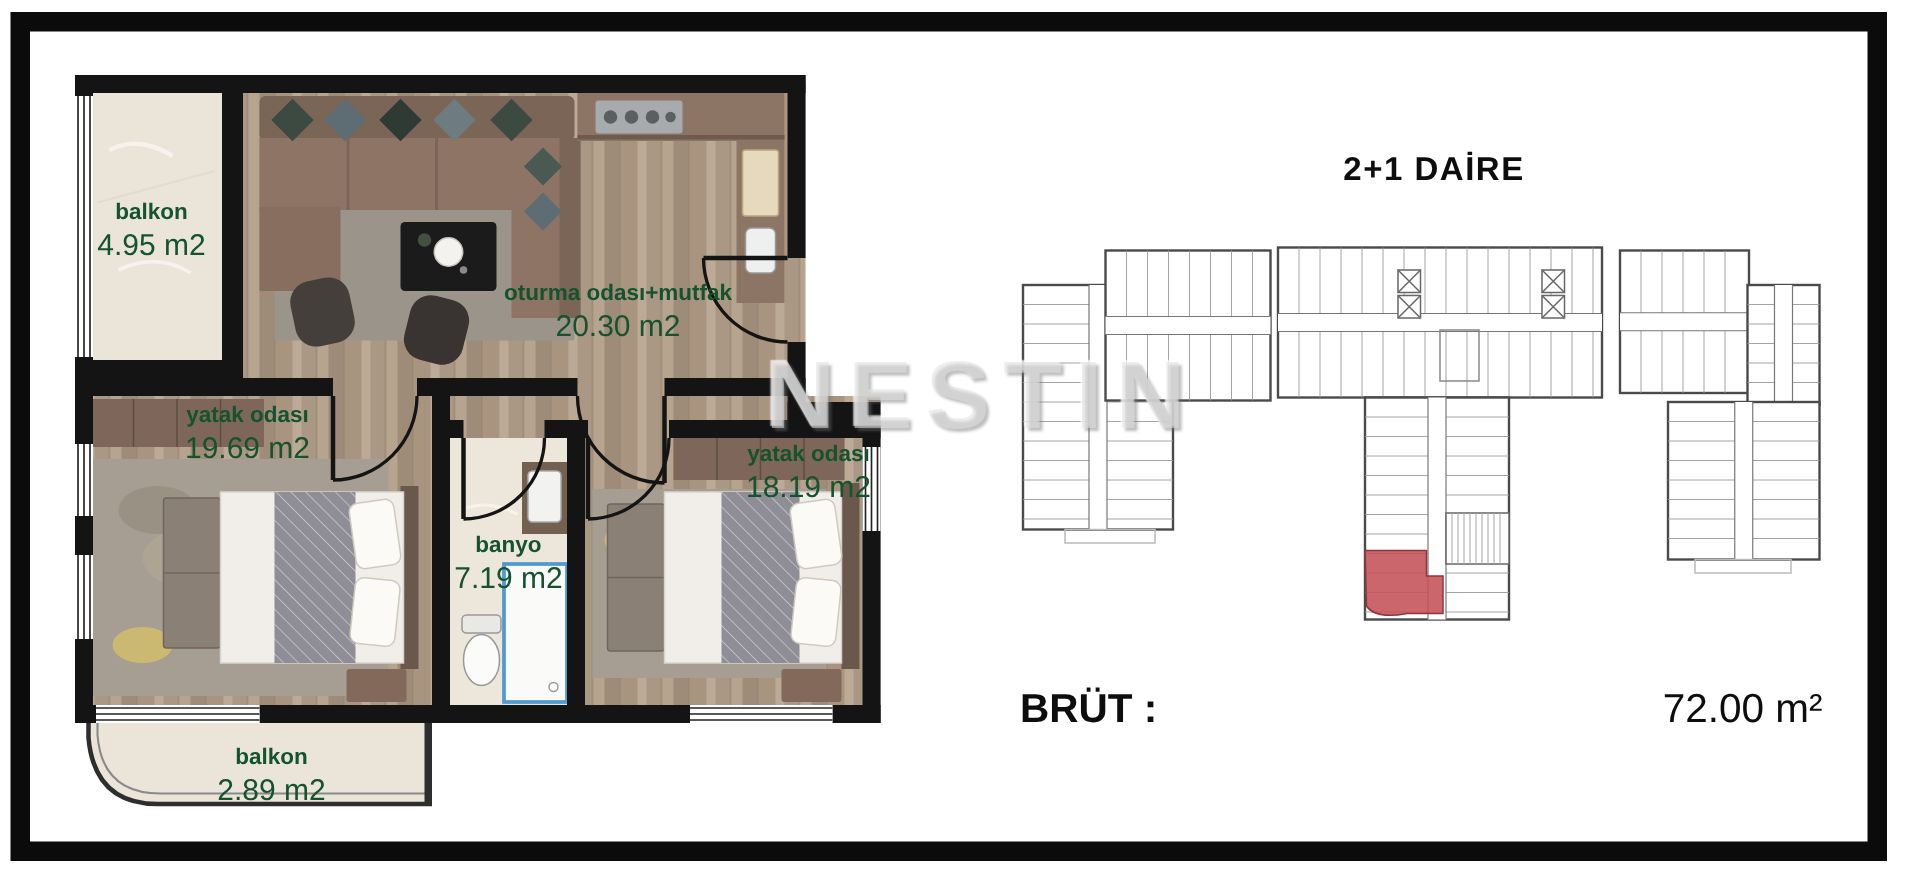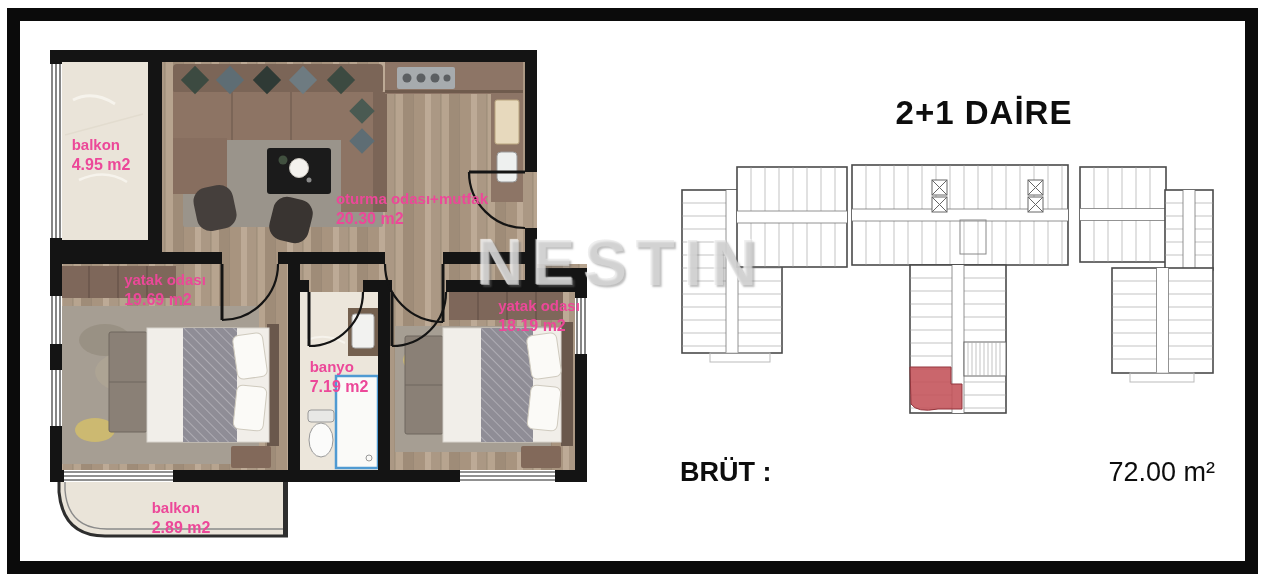--- a/index.html
+++ b/index.html
@@ -2,29 +2,29 @@
 <html><head>
 <meta charset="utf-8">
 <style>
   html,body{margin:0;padding:0;background:#fff;}
   #stage{position:relative;width:1280px;height:582px;background:#fff;overflow:hidden;
          font-family:"Liberation Sans",sans-serif;}
   #frame{position:absolute;left:7px;top:8px;right:22px;bottom:8px;
          border:13px solid #0b0b0b;background:#fff;}
   #plan-svg{position:absolute;left:45px;top:40px;width:550px;height:510px;}
   #schematic{position:absolute;left:650px;top:160px;width:620px;height:290px;}
-  .room-label{position:absolute;transform:translate(-50%,-50%);text-align:left;
-              color:#ec4899;font-weight:700;font-size:15px;line-height:1.25;white-space:nowrap;z-index:5;}
-  .room-label .area{font-weight:700;font-size:16px;}
+  .room-label{position:absolute;transform:translate(-50%,-50%);text-align:center;
+              color:#14532d;font-weight:700;font-size:15px;line-height:1.25;white-space:nowrap;z-index:5;}
+  .room-label .area{font-weight:400;font-size:20px;}
   #title{position:absolute;left:956px;top:113px;transform:translate(-50%,-50%);
-         font-size:33px;font-weight:700;letter-spacing:1px;color:#0d0d0d;white-space:nowrap;margin-left:28px;}
+         font-size:22px;font-weight:700;letter-spacing:1px;color:#0d0d0d;white-space:nowrap;}
   #brut-label{position:absolute;left:680px;top:457px;font-size:27px;font-weight:700;color:#0d0d0d;text-align:right;}
   #brut-value{position:absolute;left:1215px;top:457px;transform:translateX(-100%);
               font-size:27px;font-weight:400;color:#0d0d0d;white-space:nowrap;}
-  #watermark{position:absolute;left:477px;top:228px;width:322px;text-align:left;
+  #watermark{position:absolute;left:477px;top:228px;width:322px;text-align:right;
              pointer-events:none;z-index:6;color:rgba(225,225,225,0.55);}
   #watermark .wm1{font-size:64px;font-weight:700;letter-spacing:9px;line-height:70px;
       text-shadow:2px 2px 2px rgba(110,110,110,.45),-1px -1px 1px rgba(255,255,255,.75);}
   #watermark .wm2{font-size:36px;font-weight:700;letter-spacing:13px;line-height:50px;
       text-shadow:2px 2px 2px rgba(110,110,110,.4),-1px -1px 1px rgba(255,255,255,.7);}
 </style>
 </head>
 <body>
 
 <div id="stage">

